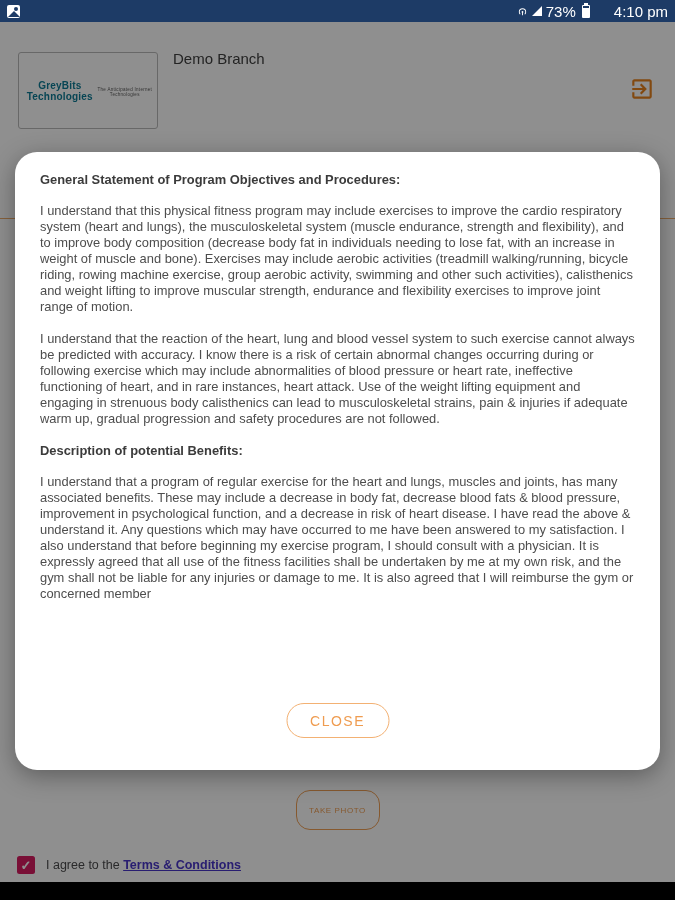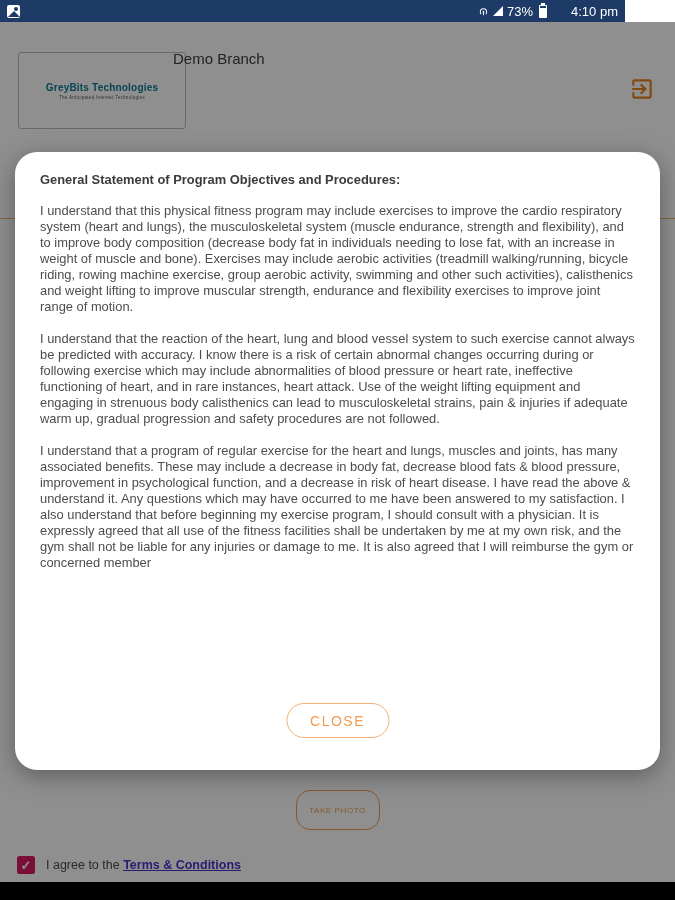--- a/index.html
+++ b/index.html
@@ -1,39 +1,39 @@
 <!DOCTYPE html>
 <html><head>
 <meta charset="utf-8">
 <style>
   html,body{margin:0;padding:0;background:#222;}
   *{box-sizing:border-box;}
   .screen{position:relative;width:675px;height:900px;overflow:hidden;background:#fff;
           font-family:"Liberation Sans",sans-serif;}
 
   
-  .statusbar{position:absolute;top:0;left:0;width:625px;height:22px;background:#1d3b66;
+  .statusbar{position:absolute;top:0;left:0;width:675px;height:22px;background:#1d3b66;
              display:flex;align-items:center;justify-content:space-between;z-index:20;
-             color:#fff;font-size:13px;padding:0 7px;}
+             color:#fff;font-size:15px;padding:0 7px;}
   .sb-left{display:flex;align-items:center;}
   .sb-right{display:flex;align-items:center;gap:4px;}
   .shot-icon{width:13px;height:13px;background:#fff;border-radius:2px;position:relative;overflow:hidden;}
   .shot-icon::after{content:"";position:absolute;left:1px;bottom:1px;border-left:6px solid transparent;
              border-right:6px solid transparent;border-bottom:6px solid #1d3b66;}
   .shot-icon::before{content:"";position:absolute;right:2px;top:2px;width:4px;height:4px;border-radius:50%;background:#1d3b66;}
   .sig-tri{width:0;height:0;border-left:10px solid transparent;border-bottom:10px solid #fff;}
   .battery{width:8px;height:13px;background:#fff;border-radius:1px;position:relative;margin-left:2px;}
   .battery::before{content:"";position:absolute;top:-2px;left:2px;width:4px;height:2px;background:#fff;}
   .battery::after{content:"";position:absolute;top:1px;left:1px;right:1px;height:2px;background:#1d3b66;}
   .sb-time{margin-left:20px;}
 
   
   .app{position:absolute;top:22px;left:0;width:675px;height:860px;background:#fff;}
-  .logo-box{position:absolute;left:18px;top:30px;width:168px;height:77px;border:1px solid #b9b9b9;
-            border-radius:3px;display:flex;flex-direction:column;align-items:center;justify-content:center;
+  .logo-box{position:absolute;left:18px;top:30px;width:140px;height:77px;border:1px solid #b9b9b9;
+            border-radius:3px;display:flex;flex-direction:row;align-items:center;justify-content:center;
             background:#fff;text-align:center;padding:4px;}
   .logo-title{font-size:10px;font-weight:bold;color:#0e7c96;letter-spacing:.2px;}
   .logo-tagline{font-size:4.5px;color:#5a5a5a;margin-top:2px;letter-spacing:.3px;}
   .branch-title{position:absolute;left:173px;top:28px;font-size:15px;color:#404040;}
   .logout-btn{position:absolute;right:20px;top:54px;width:26px;height:26px;border:0;background:transparent;
               padding:0;cursor:pointer;}
   .divider{position:absolute;left:0;top:196px;width:675px;height:1px;background:#efae6b;}
   .photo-btn{position:absolute;left:50%;top:768px;transform:translateX(-50%);width:84px;height:40px;
              border:1px solid #ef9f55;border-radius:14px;background:#fff;color:#ef9f55;
              font-size:8px;letter-spacing:.6px;font-family:inherit;cursor:pointer;}
@@ -107,18 +107,19 @@
 
   <div class="scrim"></div>
 
   <div class="navbar"></div>
 
   <div class="modal">
     <div class="dialog-text">
       <h3 class="section-heading">General Statement of Program Objectives and Procedures:</h3>
       <p class="section-body">I understand that this physical fitness program may include exercises to improve the cardio respiratory system (heart and lungs), the musculoskeletal system (muscle endurance, strength and flexibility), and to improve body composition (decrease body fat in individuals needing to lose fat, with an increase in weight of muscle and bone). Exercises may include aerobic activities (treadmill walking/running, bicycle riding, rowing machine exercise, group aerobic activity, swimming and other such activities), calisthenics and weight lifting to improve muscular strength, endurance and flexibility exercises to improve joint range of motion.</p>
       <p class="section-body">I understand that the reaction of the heart, lung and blood vessel system to such exercise cannot always be predicted with accuracy. I know there is a risk of certain abnormal changes occurring during or following exercise which may include abnormalities of blood pressure or heart rate, ineffective functioning of heart, and in rare instances, heart attack. Use of the weight lifting equipment and engaging in strenuous body calisthenics can lead to musculoskeletal strains, pain &amp; injuries if adequate warm up, gradual progression and safety procedures are not followed.</p>
+      <h3 class="section-heading">Description of potential Benefits:</h3>
       <p class="section-body">I understand that a program of regular exercise for the heart and lungs, muscles and joints, has many associated benefits. These may include a decrease in body fat, decrease blood fats &amp; blood pressure, improvement in psychological function, and a decrease in risk of heart disease. I have read the above &amp; understand it. Any questions which may have occurred to me have been answered to my satisfaction. I also understand that before beginning my exercise program, I should consult with a physician. It is expressly agreed that all use of the fitness facilities shall be undertaken by me at my own risk, and the gym shall not be liable for any injuries or damage to me. It is also agreed that I will reimburse the gym or concerned member</p>
     </div>
     <button class="close-btn">CLOSE</button>
   </div>
 
 </div>
 
 </body></html>

